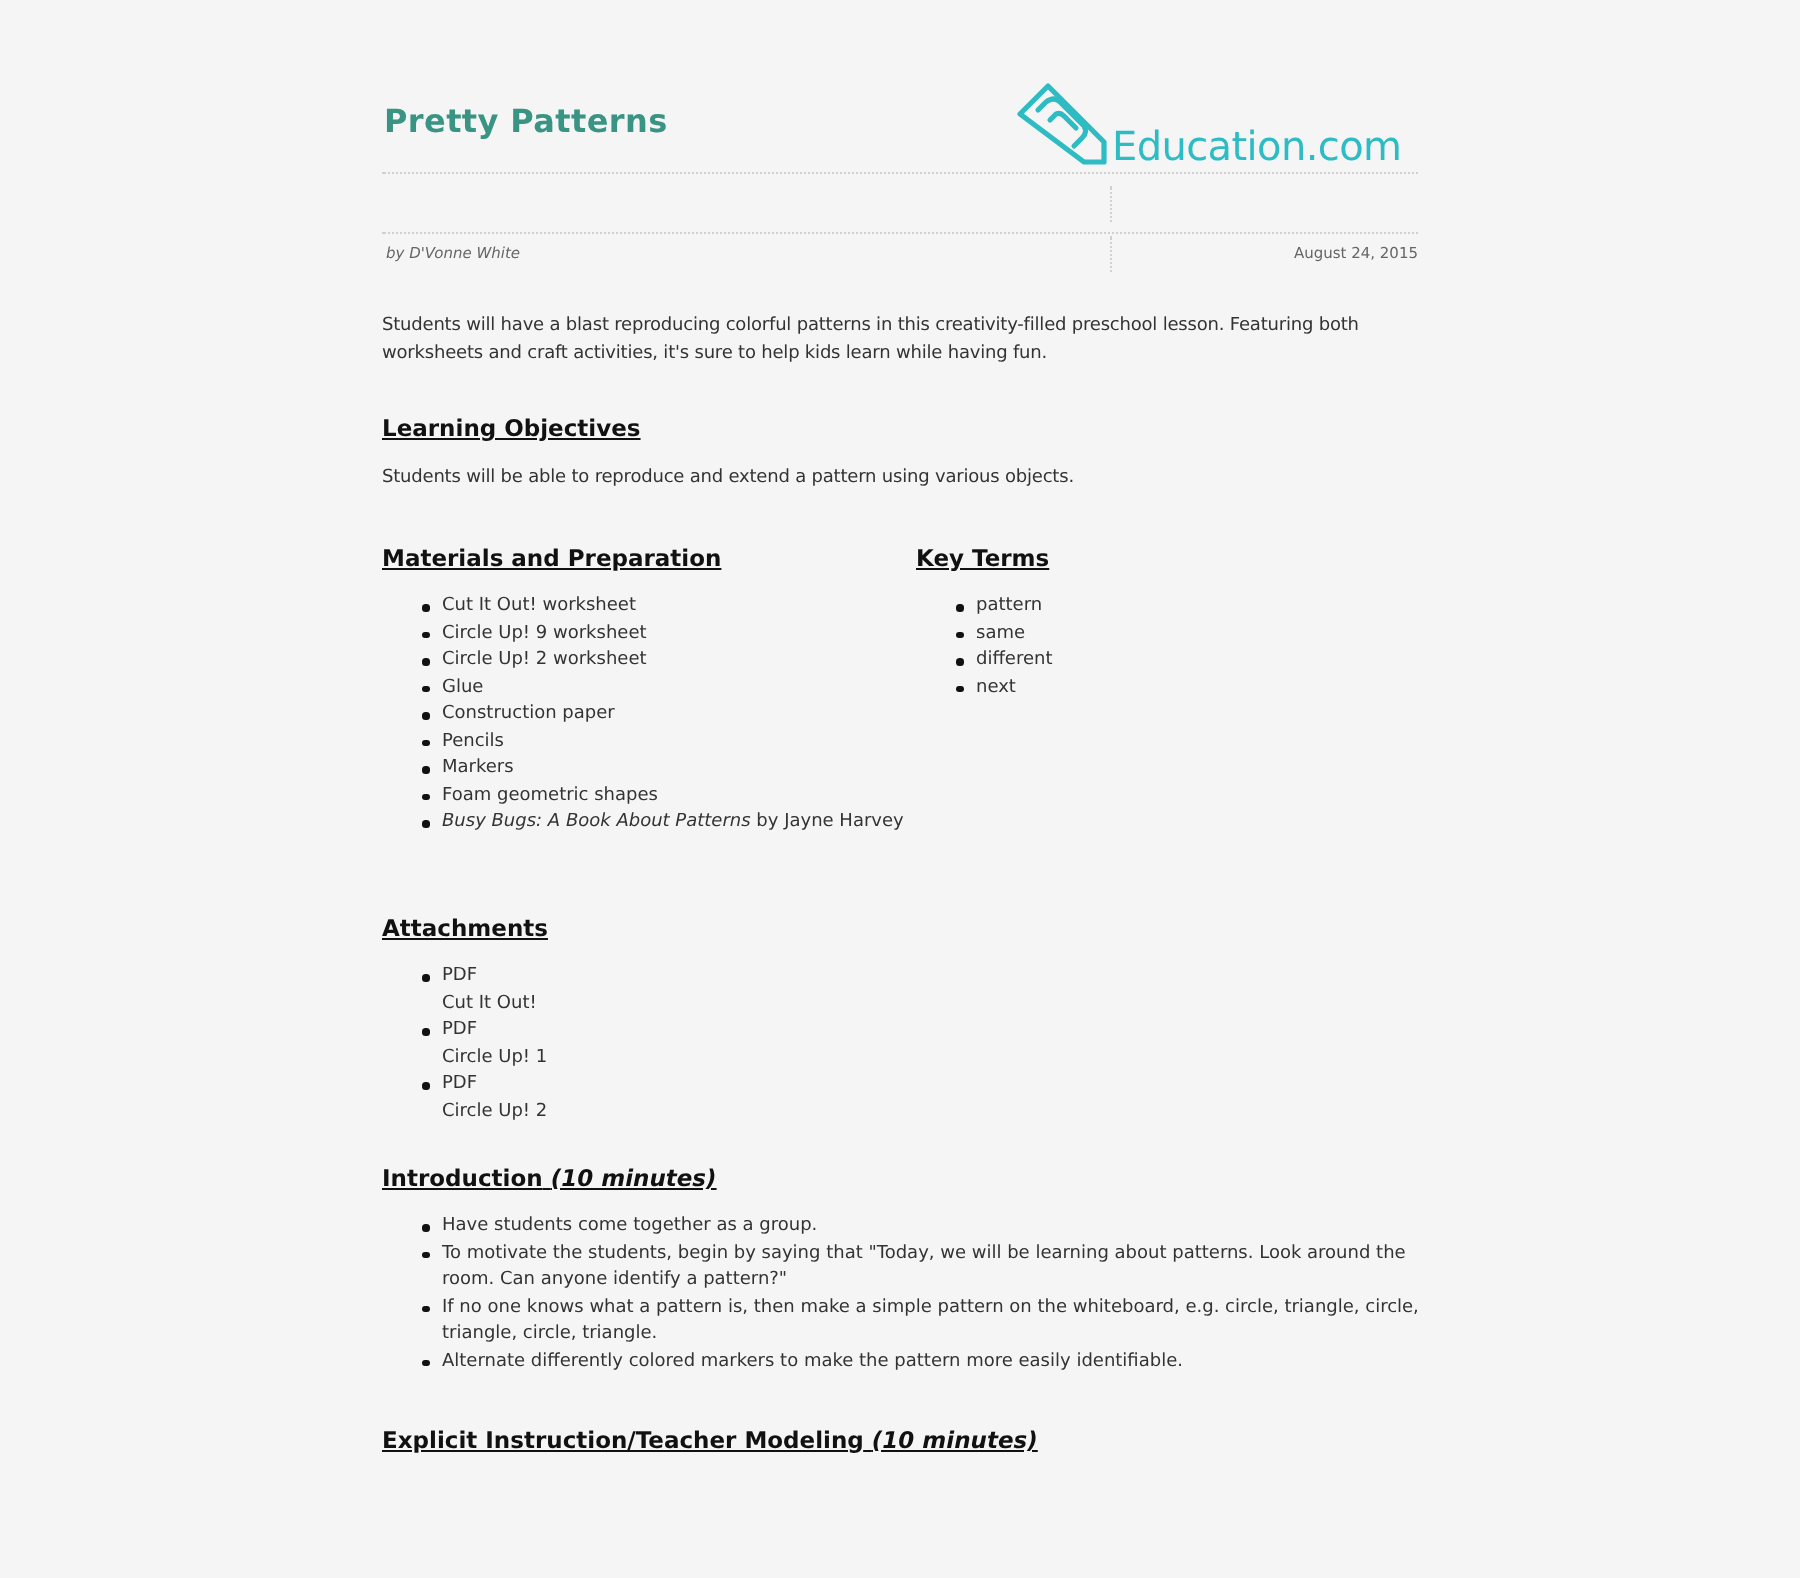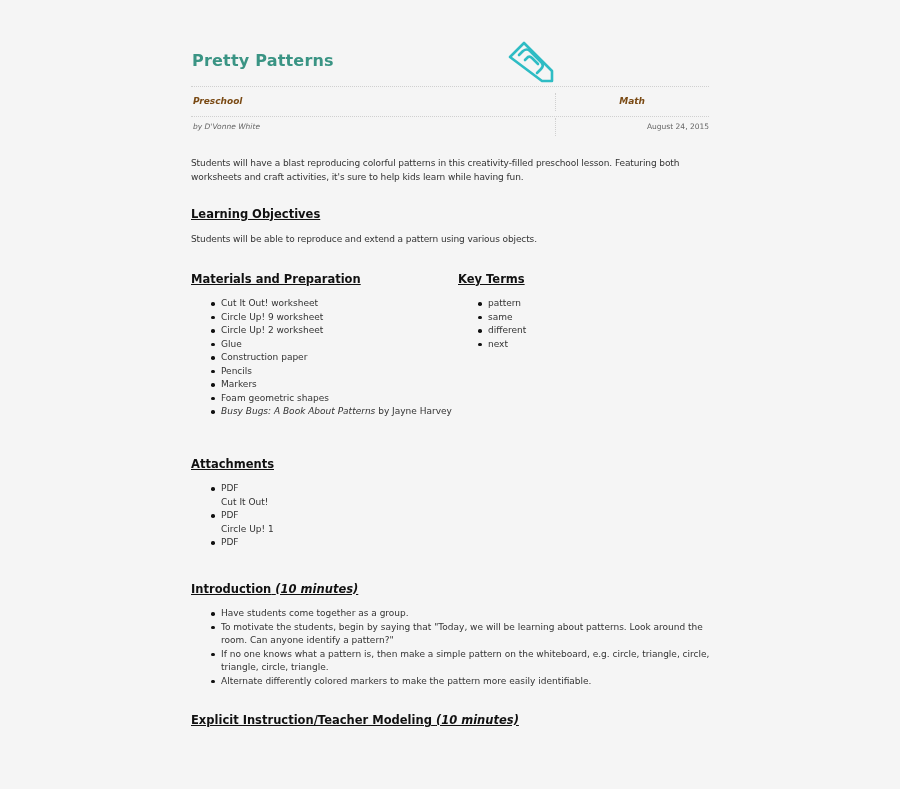--- a/index.html
+++ b/index.html
@@ -153,30 +153,27 @@
   <div class="header">
     <div class="title">Pretty Patterns</div>
     <div class="logo">
       <svg width="48" height="42" viewBox="0 0 48 42">
         <g fill="none" stroke="#2ebcc4" stroke-width="2.6" stroke-linejoin="round" stroke-linecap="round">
           <path d="M2 16 L16 2 L44 30 L44 40 L34 40 Z"></path>
           <path d="M11 14 L15 10 Q19 7 22 10 L34 22 Q36 25 33 28 L29 32"></path>
           <path d="M17 19 L20 16 Q22 15 24 17 L30 23"></path>
         </g>
       </svg>
+      <span class="logo-text">Education.com</span>
     </div>
   </div>
 
   <div class="hr-dotted" style="top:86px;"></div>
   <div class="vdiv" style="top:93px;height:18px;"></div>
 
-  <div class="meta-row" style="top:96px;">
-    <span class="meta-left">Preschool</span>
-    <span class="meta-right">Math</span>
-  </div>
 
   <div class="hr-dotted" style="top:116px;"></div>
   <div class="vdiv" style="top:118px;height:18px;"></div>
 
   <div class="meta-row" style="top:122px;">
     <span class="byline">by D'Vonne White</span>
     <span class="date">August 24, 2015</span>
   </div>
 
   <div class="intro body-text">Students will have a blast reproducing colorful patterns in this creativity-filled preschool lesson. Featuring both worksheets and craft activities, it's sure to help kids learn while having fun.</div>
@@ -202,21 +199,21 @@
     <li>pattern</li>
     <li>same</li>
     <li>different</li>
     <li>next</li>
   </ul>
 
   <h2 class="abs" style="left:0;top:457px;">Attachments</h2>
   <ul class="abs" style="left:0;top:482px;width:240px;">
     <li><span>PDF</span><span class="att-name">Cut It Out!</span></li>
     <li><span>PDF</span><span class="att-name">Circle Up! 1</span></li>
-    <li><span>PDF</span></li>
+    <li><span>PDF</span><span class="att-name">Circle Up! 2</span></li>
   </ul>
 
   <h2 class="abs" style="left:0;top:582px;"><span>Introduction</span> <span class="dur">(10 minutes)</span></h2>
   <ul class="abs" style="left:0;top:607px;width:510px;">
     <li>Have students come together as a group.</li>
     <li>To motivate the students, begin by saying that "Today, we will be learning about patterns. Look around the room. Can anyone identify a pattern?"</li>
     <li>If no one knows what a pattern is, then make a simple pattern on the whiteboard, e.g. circle, triangle, circle, triangle, circle, triangle.</li>
     <li>Alternate differently colored markers to make the pattern more easily identifiable.</li>
   </ul>
 

